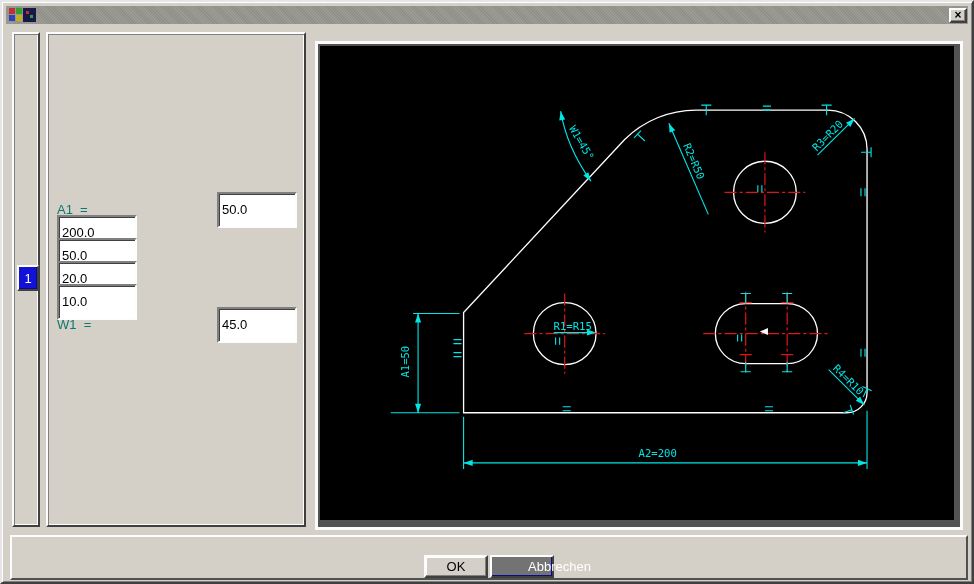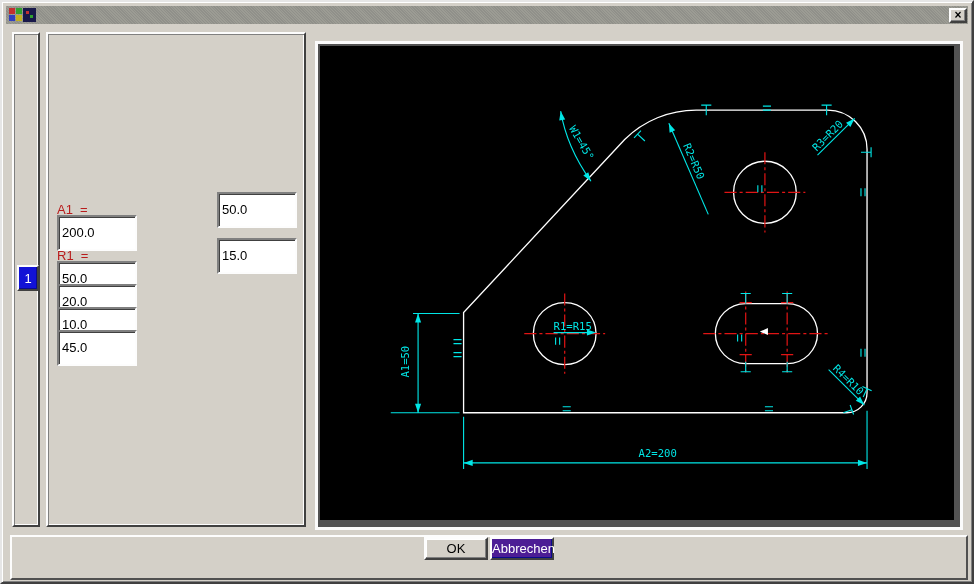--- a/index.html
+++ b/index.html
@@ -34,45 +34,45 @@
   .panel-left { left:10px; top:30px; width:28px; height:495px; }
   .panel-form { left:44px; top:30px; width:260px; height:495px; }
   .page-btn {
     position:absolute; left:3px; top:231px; width:22px; height:26px; padding:0;
     background:#1212d6; color:#fff; font-size:13px; font-family:"Liberation Sans",sans-serif;
     border:2px solid; border-color:#fdfdfd #404040 #404040 #fdfdfd;
     box-shadow: inset -1px -1px 0 #0a0a8c; cursor:default;
   }
   .form-rows { position:absolute; left:9px; top:166px; }
   .form-row { display:flex; align-items:center; height:19px; margin-bottom:4px; }
-  .form-row label { width:160px; font-size:13px; color:#b91c1c; white-space:pre; }
+  .form-row label { width:160px; font-size:13px; color:#0f766e; white-space:pre; }
   .form-row input {
     width:80px; height:19px; box-sizing:border-box; padding:16px 3px;
     font-size:13px; font-family:"Liberation Sans",sans-serif; color:#000;
     background:#fff; border:2px solid; border-color:#808080 #fdfdfd #fdfdfd #808080;
     box-shadow: inset 1px 1px 0 #404040;
   }
   .canvas-frame {
     position:absolute; left:313px; top:39px; width:648px; height:489px; box-sizing:border-box;
     border:3px solid #fbfbfb; background:#525252; padding:2px 6px 7px 2px;
   }
   .canvas-inner { width:100%; height:100%; background:#000; position:relative; }
   .canvas-inner svg { display:block; width:100%; height:100%; }
   .bottombar {
     position:absolute; left:8px; top:533px; width:958px; height:45px; box-sizing:border-box;
     background:#d4d0c8; border:2px solid; border-color:#fdfdfd #505050 #505050 #fdfdfd;
-    display:flex; align-items:flex-start; justify-content:center; gap:2px;
+    display:flex; align-items:flex-end; justify-content:center; gap:2px;
   }
   .btn {
     width:64px; height:23px; padding:0; font-size:13px; font-family:"Liberation Sans",sans-serif;
     background:#d4d0c8; color:#000; cursor:default;
     border:2px solid; border-color:#fdfdfd #404040 #404040 #fdfdfd;
     box-shadow: inset -1px -1px 0 #808080, inset 1px 1px 0 #ffffff;
   }
-  .btn-cancel { background:#4c1d95; color:#fff; box-shadow: inset -1px -1px 0 #0a0a8c; }
+  .btn-cancel { background:#737373; color:#fff; box-shadow: inset -1px -1px 0 #0a0a8c; padding-left: 36px; }
   
   .outline { stroke:#ffffff; stroke-width:1.3; fill:none; }
   .cl  { stroke:#e01414; stroke-width:1.2; fill:none; stroke-dasharray:12 3 3 3; }
   .clt { stroke:#e01414; stroke-width:1.2; fill:none; }
   .dim { stroke:#00e6e6; stroke-width:1.1; fill:none; }
   .dimf{ fill:#00e6e6; stroke:none; }
   .dtext { fill:#00e6e6; font-family:"DejaVu Sans Mono",monospace; font-size:10.5px; }
   .wmark { fill:#ffffff; stroke:none; }
 </style>
 </head>
@@ -103,33 +103,30 @@
   <div class="panel3d panel-form">
     <div class="form-rows">
       <div class="form-row">
         <label>A1  =</label>
         <input value="50.0" style="">
       </div>
       <div class="form-row">
         <input value="200.0" style="">
       </div>
       <div class="form-row">
-        <label>R1  =</label>
-        <input value="15.0" style="">
-      </div>
-      <div class="form-row">
         <input value="50.0" style="">
       </div>
       <div class="form-row">
         <input value="20.0" style="">
       </div>
       <div class="form-row">
         <input value="10.0" style="">
       </div>
       <div class="form-row">
+        <label>W1  =</label>
         <input value="45.0" style="">
       </div>
     </div>
   </div>
 
   <div class="canvas-frame">
     <div class="canvas-inner">
       <svg viewBox="321 42 627 473" preserveAspectRatio="none">
 
         <path class="outline" d="M 463,308 L 463,408 L 842,408 A 20,20 0 0 0 862,388 L 862,145 A 39,39 0 0 0 823,106 L 693,106 A 100,100 0 0 0 622.3,135.3 L 463,308 Z"></path>

